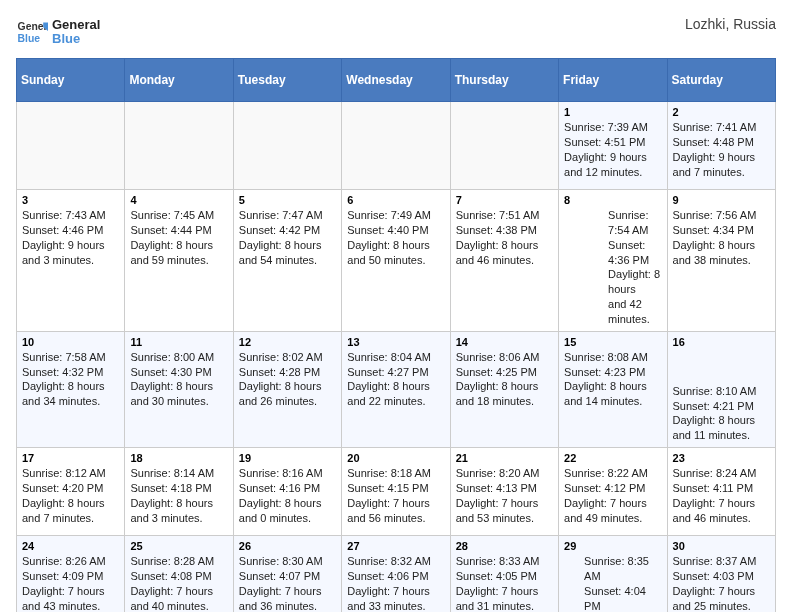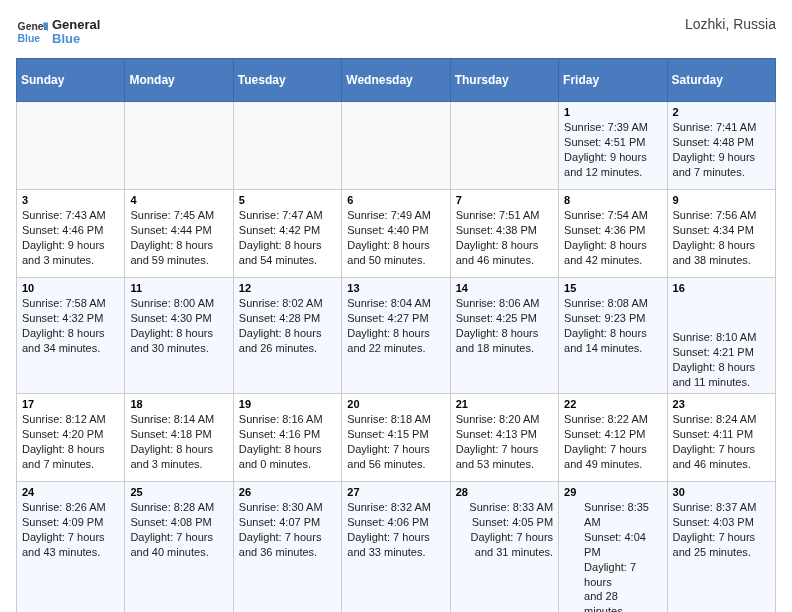--- a/index.html
+++ b/index.html
@@ -166,21 +166,21 @@
         </td>
         <td>
           <span class="day-num">7</span>
           <div class="day-info" style="white-space: pre-line;">Sunrise: 7:51 AM
 Sunset: 4:38 PM
 Daylight: 8 hours
 and 46 minutes.</div>
         </td>
         <td>
           <span class="day-num">8</span>
-          <div class="day-info" style="white-space: pre-line;">Sunrise: 7:54 AM
+          <div class="day-info" style="white-space: pre-line; margin-left: 44px;">Sunrise: 7:54 AM
 Sunset: 4:36 PM
 Daylight: 8 hours
 and 42 minutes.</div>
         </td>
         <td>
           <span class="day-num">9</span>
           <div class="day-info" style="white-space: pre-line;">Sunrise: 7:56 AM
 Sunset: 4:34 PM
 Daylight: 8 hours
 and 38 minutes.</div>
@@ -218,21 +218,21 @@
         <td>
           <span class="day-num">14</span>
           <div class="day-info" style="white-space: pre-line;">Sunrise: 8:06 AM
 Sunset: 4:25 PM
 Daylight: 8 hours
 and 18 minutes.</div>
         </td>
         <td>
           <span class="day-num">15</span>
           <div class="day-info" style="white-space: pre-line;">Sunrise: 8:08 AM
-Sunset: 9:23 PM
+Sunset: 4:23 PM
 Daylight: 8 hours
 and 14 minutes.</div>
         </td>
         <td>
           <span class="day-num">16</span>
           <div class="day-info" style="white-space: pre-line; margin-top: 36px;">Sunrise: 8:10 AM
 Sunset: 4:21 PM
 Daylight: 8 hours
 and 11 minutes.</div>
         </td>
@@ -312,21 +312,21 @@
         </td>
         <td>
           <span class="day-num">27</span>
           <div class="day-info" style="white-space: pre-line;">Sunrise: 8:32 AM
 Sunset: 4:06 PM
 Daylight: 7 hours
 and 33 minutes.</div>
         </td>
         <td>
           <span class="day-num">28</span>
-          <div class="day-info" style="white-space: pre-line; text-align: right;">Sunrise: 8:33 AM
+          <div class="day-info" style="white-space: pre-line;">Sunrise: 8:33 AM
 Sunset: 4:05 PM
 Daylight: 7 hours
 and 31 minutes.</div>
         </td>
         <td>
           <span class="day-num">29</span>
           <div class="day-info" style="white-space: pre-line; margin-left: 20px;">Sunrise: 8:35 AM
 Sunset: 4:04 PM
 Daylight: 7 hours
 and 28 minutes.</div>

